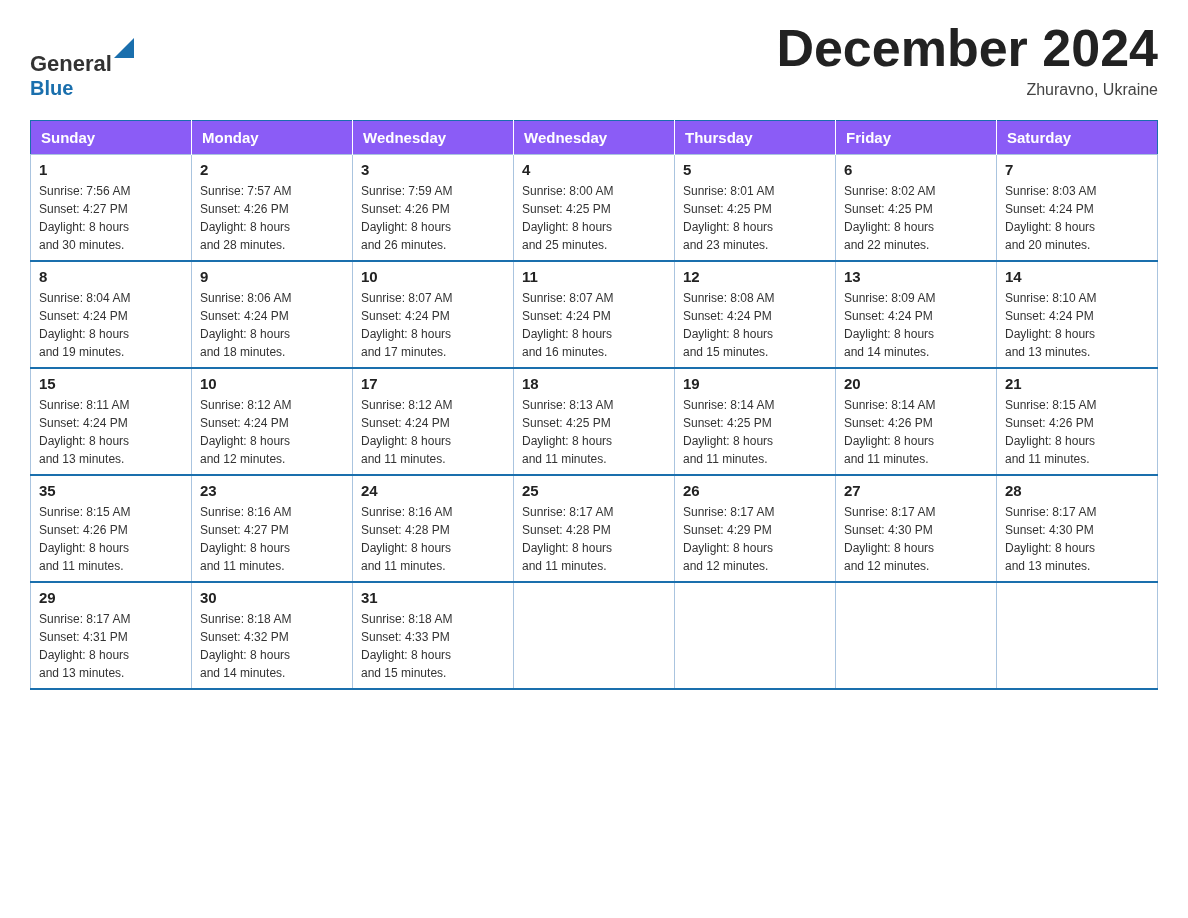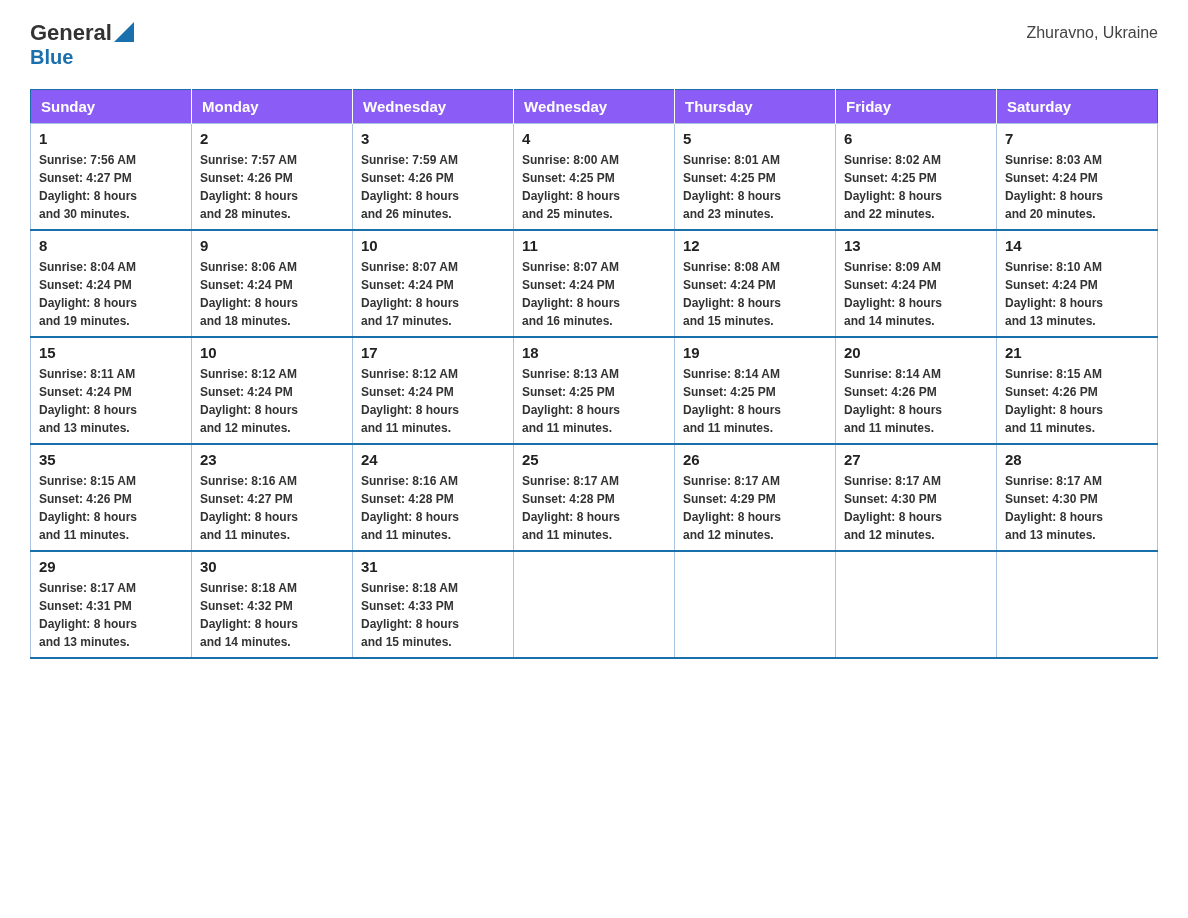--- a/index.html
+++ b/index.html
@@ -13,20 +13,21 @@
     .header {
       display: flex;
       justify-content: space-between;
       align-items: flex-start;
       margin-bottom: 20px;
     }
     .logo-text-general {
       font-size: 22px;
       font-weight: bold;
       color: #333;
+      margin-top: 31px;
     }
     .logo-text-blue {
       font-size: 20px;
       font-weight: bold;
       color: #1a6fad;
     }
     .title-area {
       text-align: right;
     }
     .month-title {
@@ -68,21 +69,20 @@
     .day-number {
       font-size: 15px;
       font-weight: bold;
       color: #222;
       margin-bottom: 4px;
     }
     .day-info {
       font-size: 12px;
       color: #333;
       line-height: 1.5;
-      font-weight: bold;
     }
     .calendar tbody tr {
       border-bottom: 2px solid #1a6fad;
     }
     .empty-cell {
       background: #fff;
     }
     .logo-wrapper {
       display: flex;
       flex-direction: column;
@@ -102,20 +102,21 @@
       <span class="logo-text-general">General</span>
       <svg width="20" height="20" viewBox="0 0 20 20" style="margin-left:2px; margin-top:-2px;">
         <polygon points="0,20 20,20 20,0" fill="#1a6fad"></polygon>
       </svg>
     </div>
     <div>
       <span class="logo-text-blue">Blue</span>
     </div>
   </div>
   <div class="title-area">
+    <div class="month-title">December 2024</div>
     <div class="location">Zhuravno, Ukraine</div>
   </div>
 </div>
 
 <table class="calendar">
   <thead>
     <tr>
       <th>Sunday</th>
       <th>Monday</th>
       <th>Wednesday</th>

